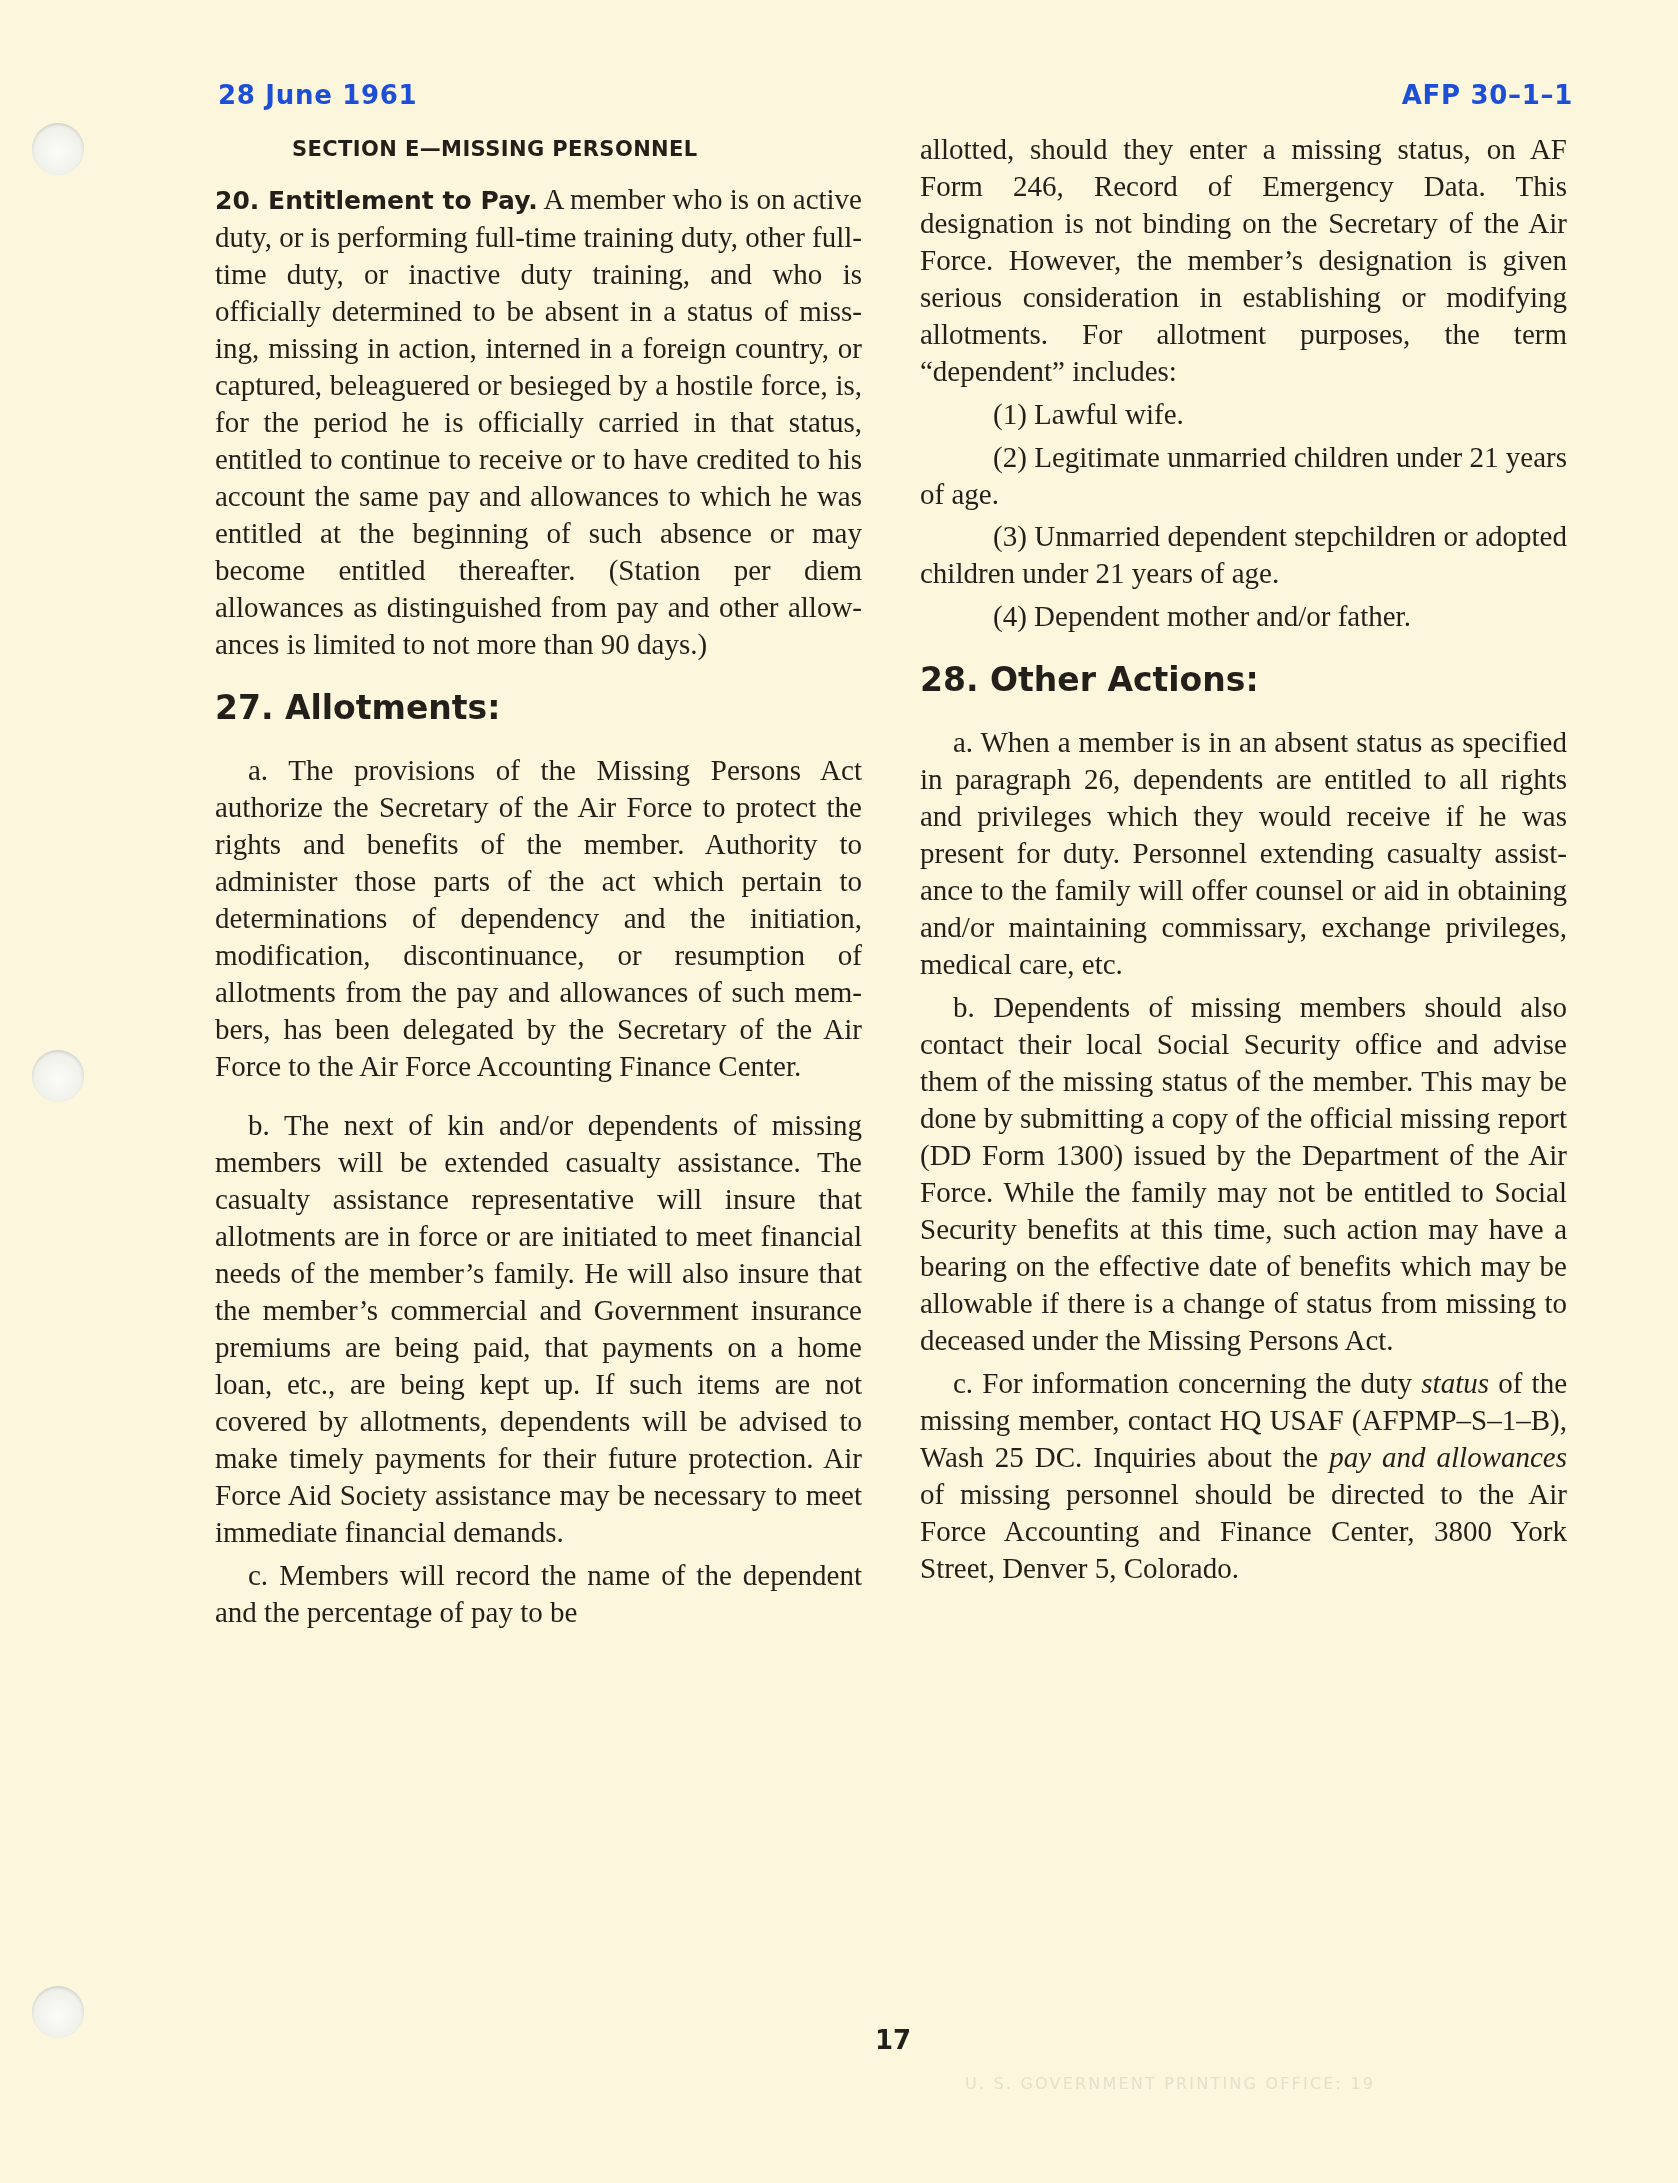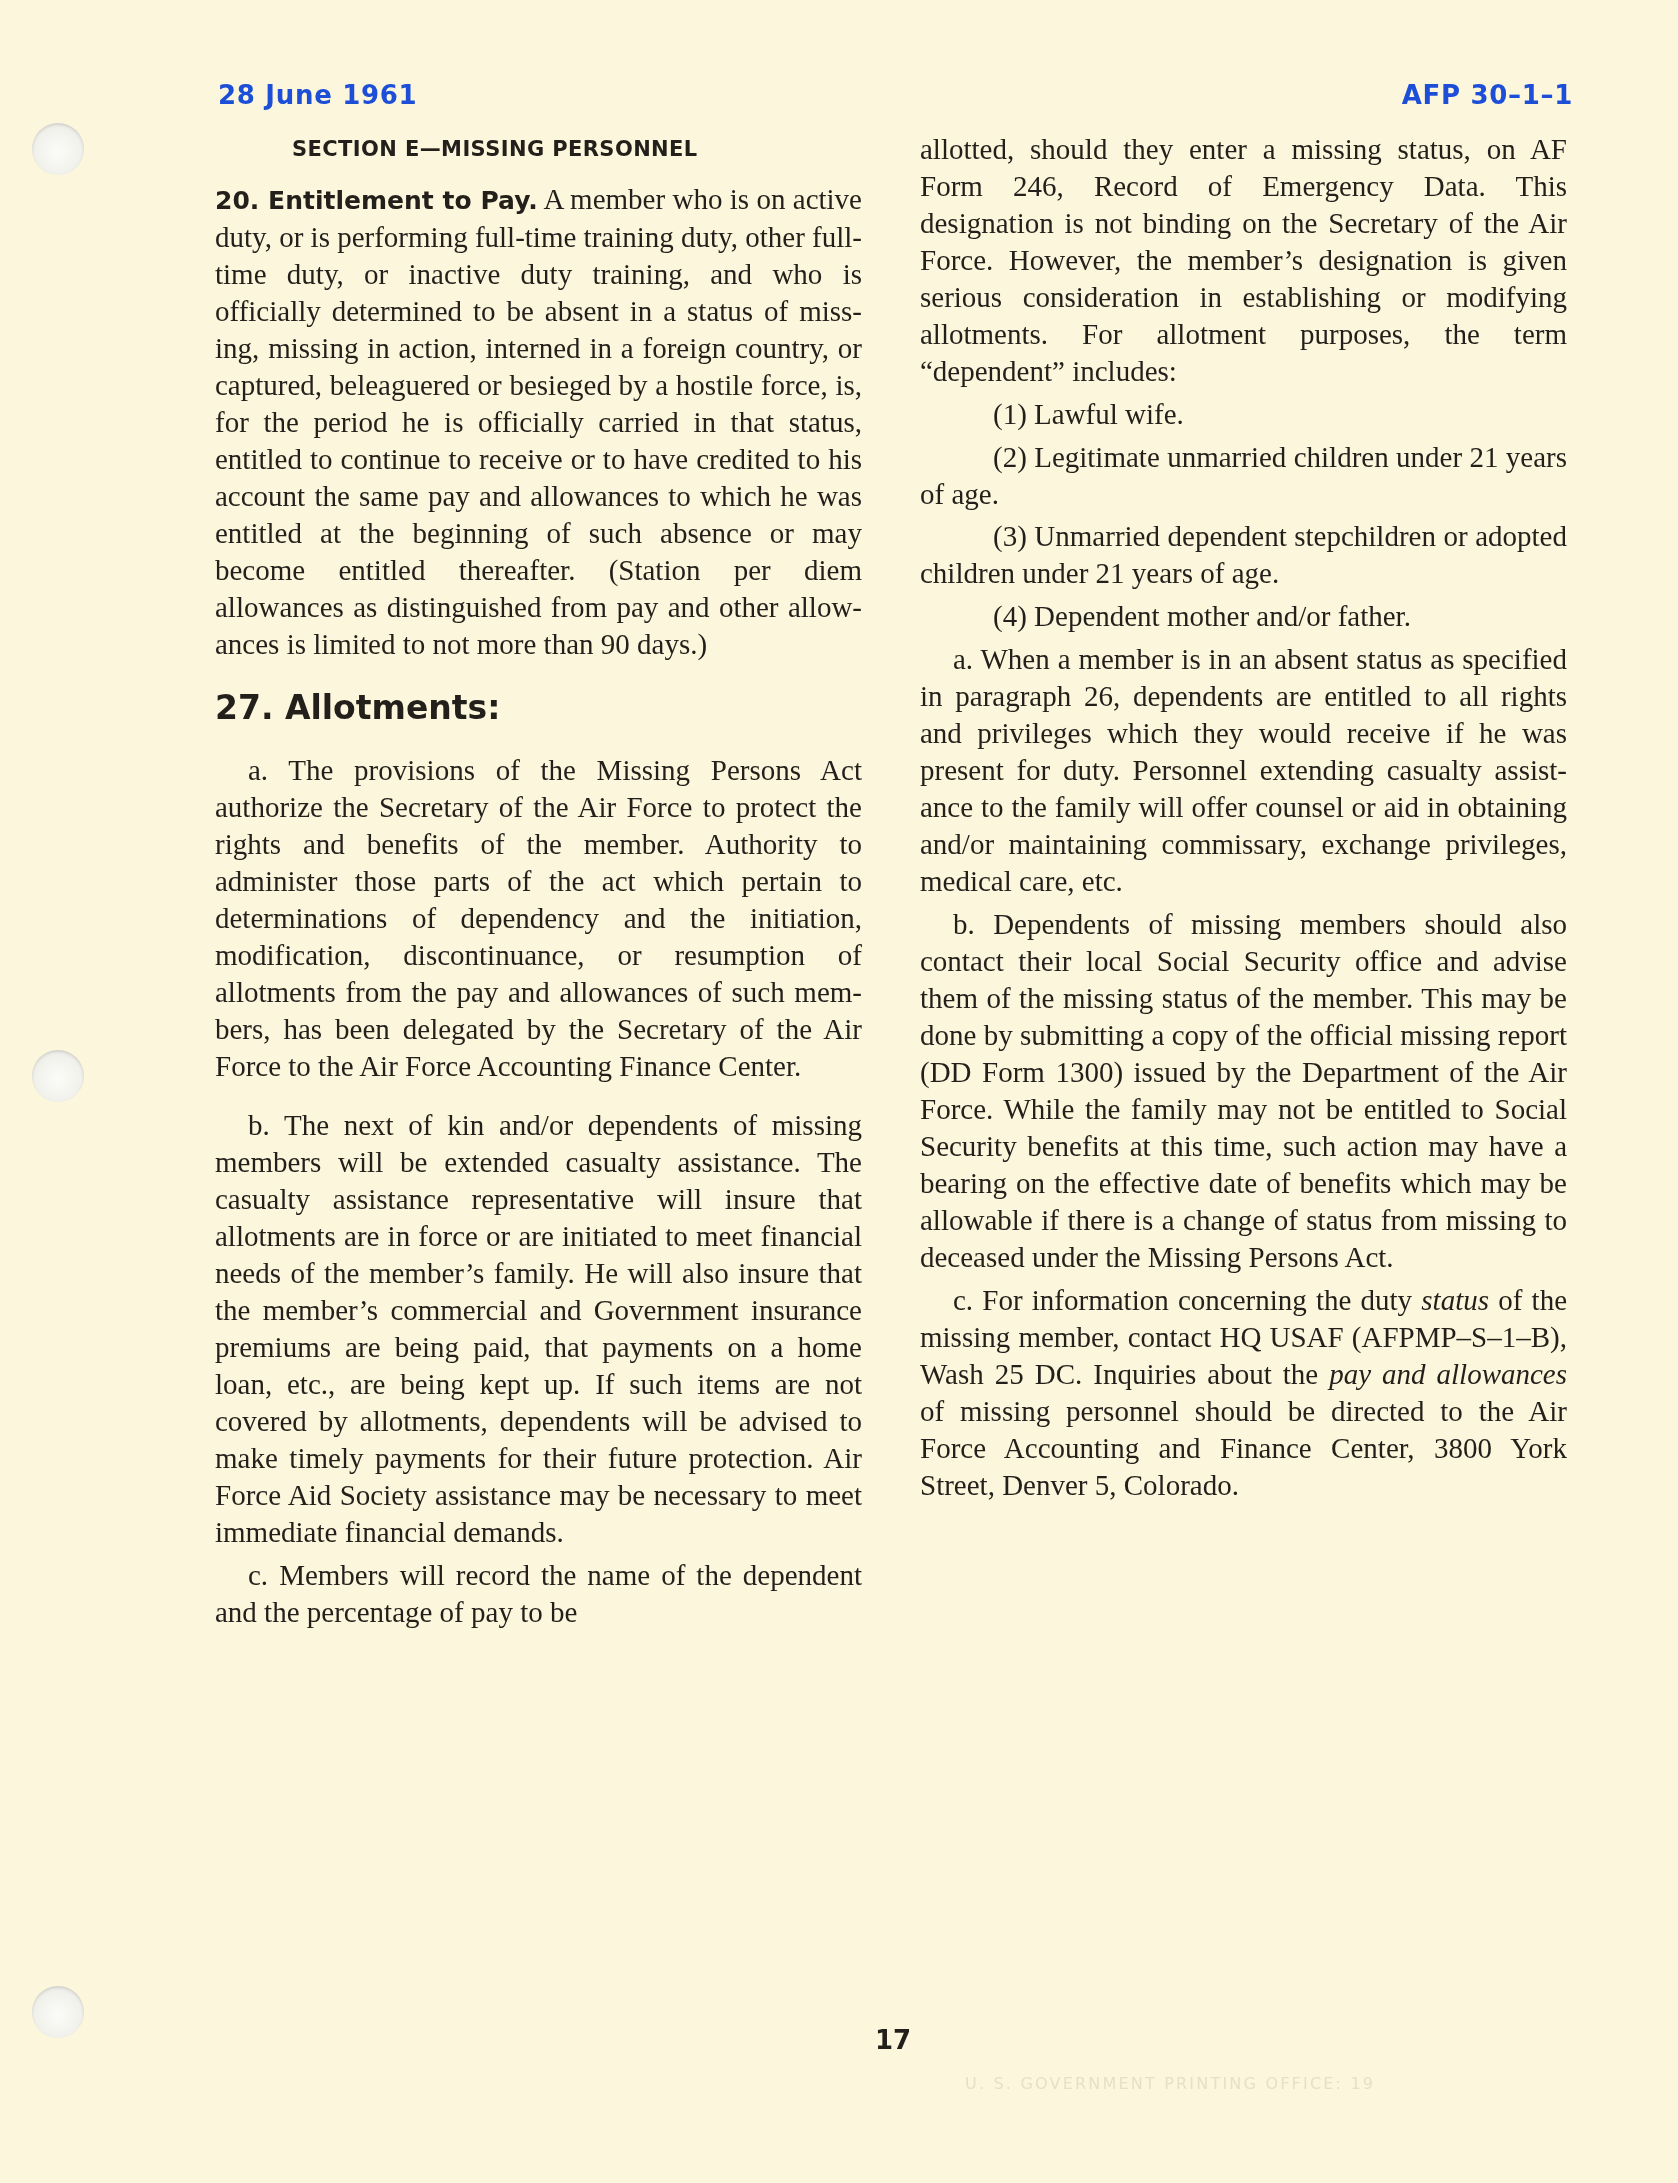--- a/index.html
+++ b/index.html
@@ -84,20 +84,21 @@
 </div>
 
 <div class="col col-right">
   <p class="p">allotted, should they enter a missing status, on AF Form 246, Record of Emergency Data. This designation is not binding on the Secretary of the Air Force. However, the member’s designation is given serious con­sideration in establishing or modifying allot­ments. For allotment purposes, the term “dependent” includes:</p>
 
   <p class="item">(1) Lawful wife.</p>
   <p class="item">(2) Legitimate unmarried children un­der 21 years of age.</p>
   <p class="item">(3) Unmarried dependent stepchildren or adopted children under 21 years of age.</p>
   <p class="item">(4) Dependent mother and/or father.</p>
 
+  <div class="heading-block">28. Other Actions:</div>
 
   <p class="p indent">a. When a member is in an absent status as specified in paragraph 26, dependents are entitled to all rights and privileges which they would receive if he was present for duty. Personnel extending casualty assist­ance to the family will offer counsel or aid in obtaining and/or maintaining commis­sary, exchange privileges, medical care, etc.</p>
   <p class="p indent">b. Dependents of missing members should also contact their local Social Security office and advise them of the missing status of the member. This may be done by submitting a copy of the official missing report (DD Form 1300) issued by the Department of the Air Force. While the family may not be entitled to Social Security benefits at this time, such action may have a bearing on the effective date of benefits which may be allowable if there is a change of status from missing to deceased under the Missing Persons Act.</p>
   <p class="p indent"><span>c. For information concerning the duty</span> <em>status</em> <span>of the missing member, contact HQ USAF (AFPMP–S–1–B), Wash 25 DC. In­quiries about the</span> <em>pay and allowances</em> <span>of missing personnel should be directed to the Air Force Accounting and Finance Center, 3800 York Street, Denver 5, Colorado.</span></p>
 </div>
 
 <div class="page-num">17</div>
 <div class="gpo">U. S. GOVERNMENT PRINTING OFFICE: 19</div>
 
 

